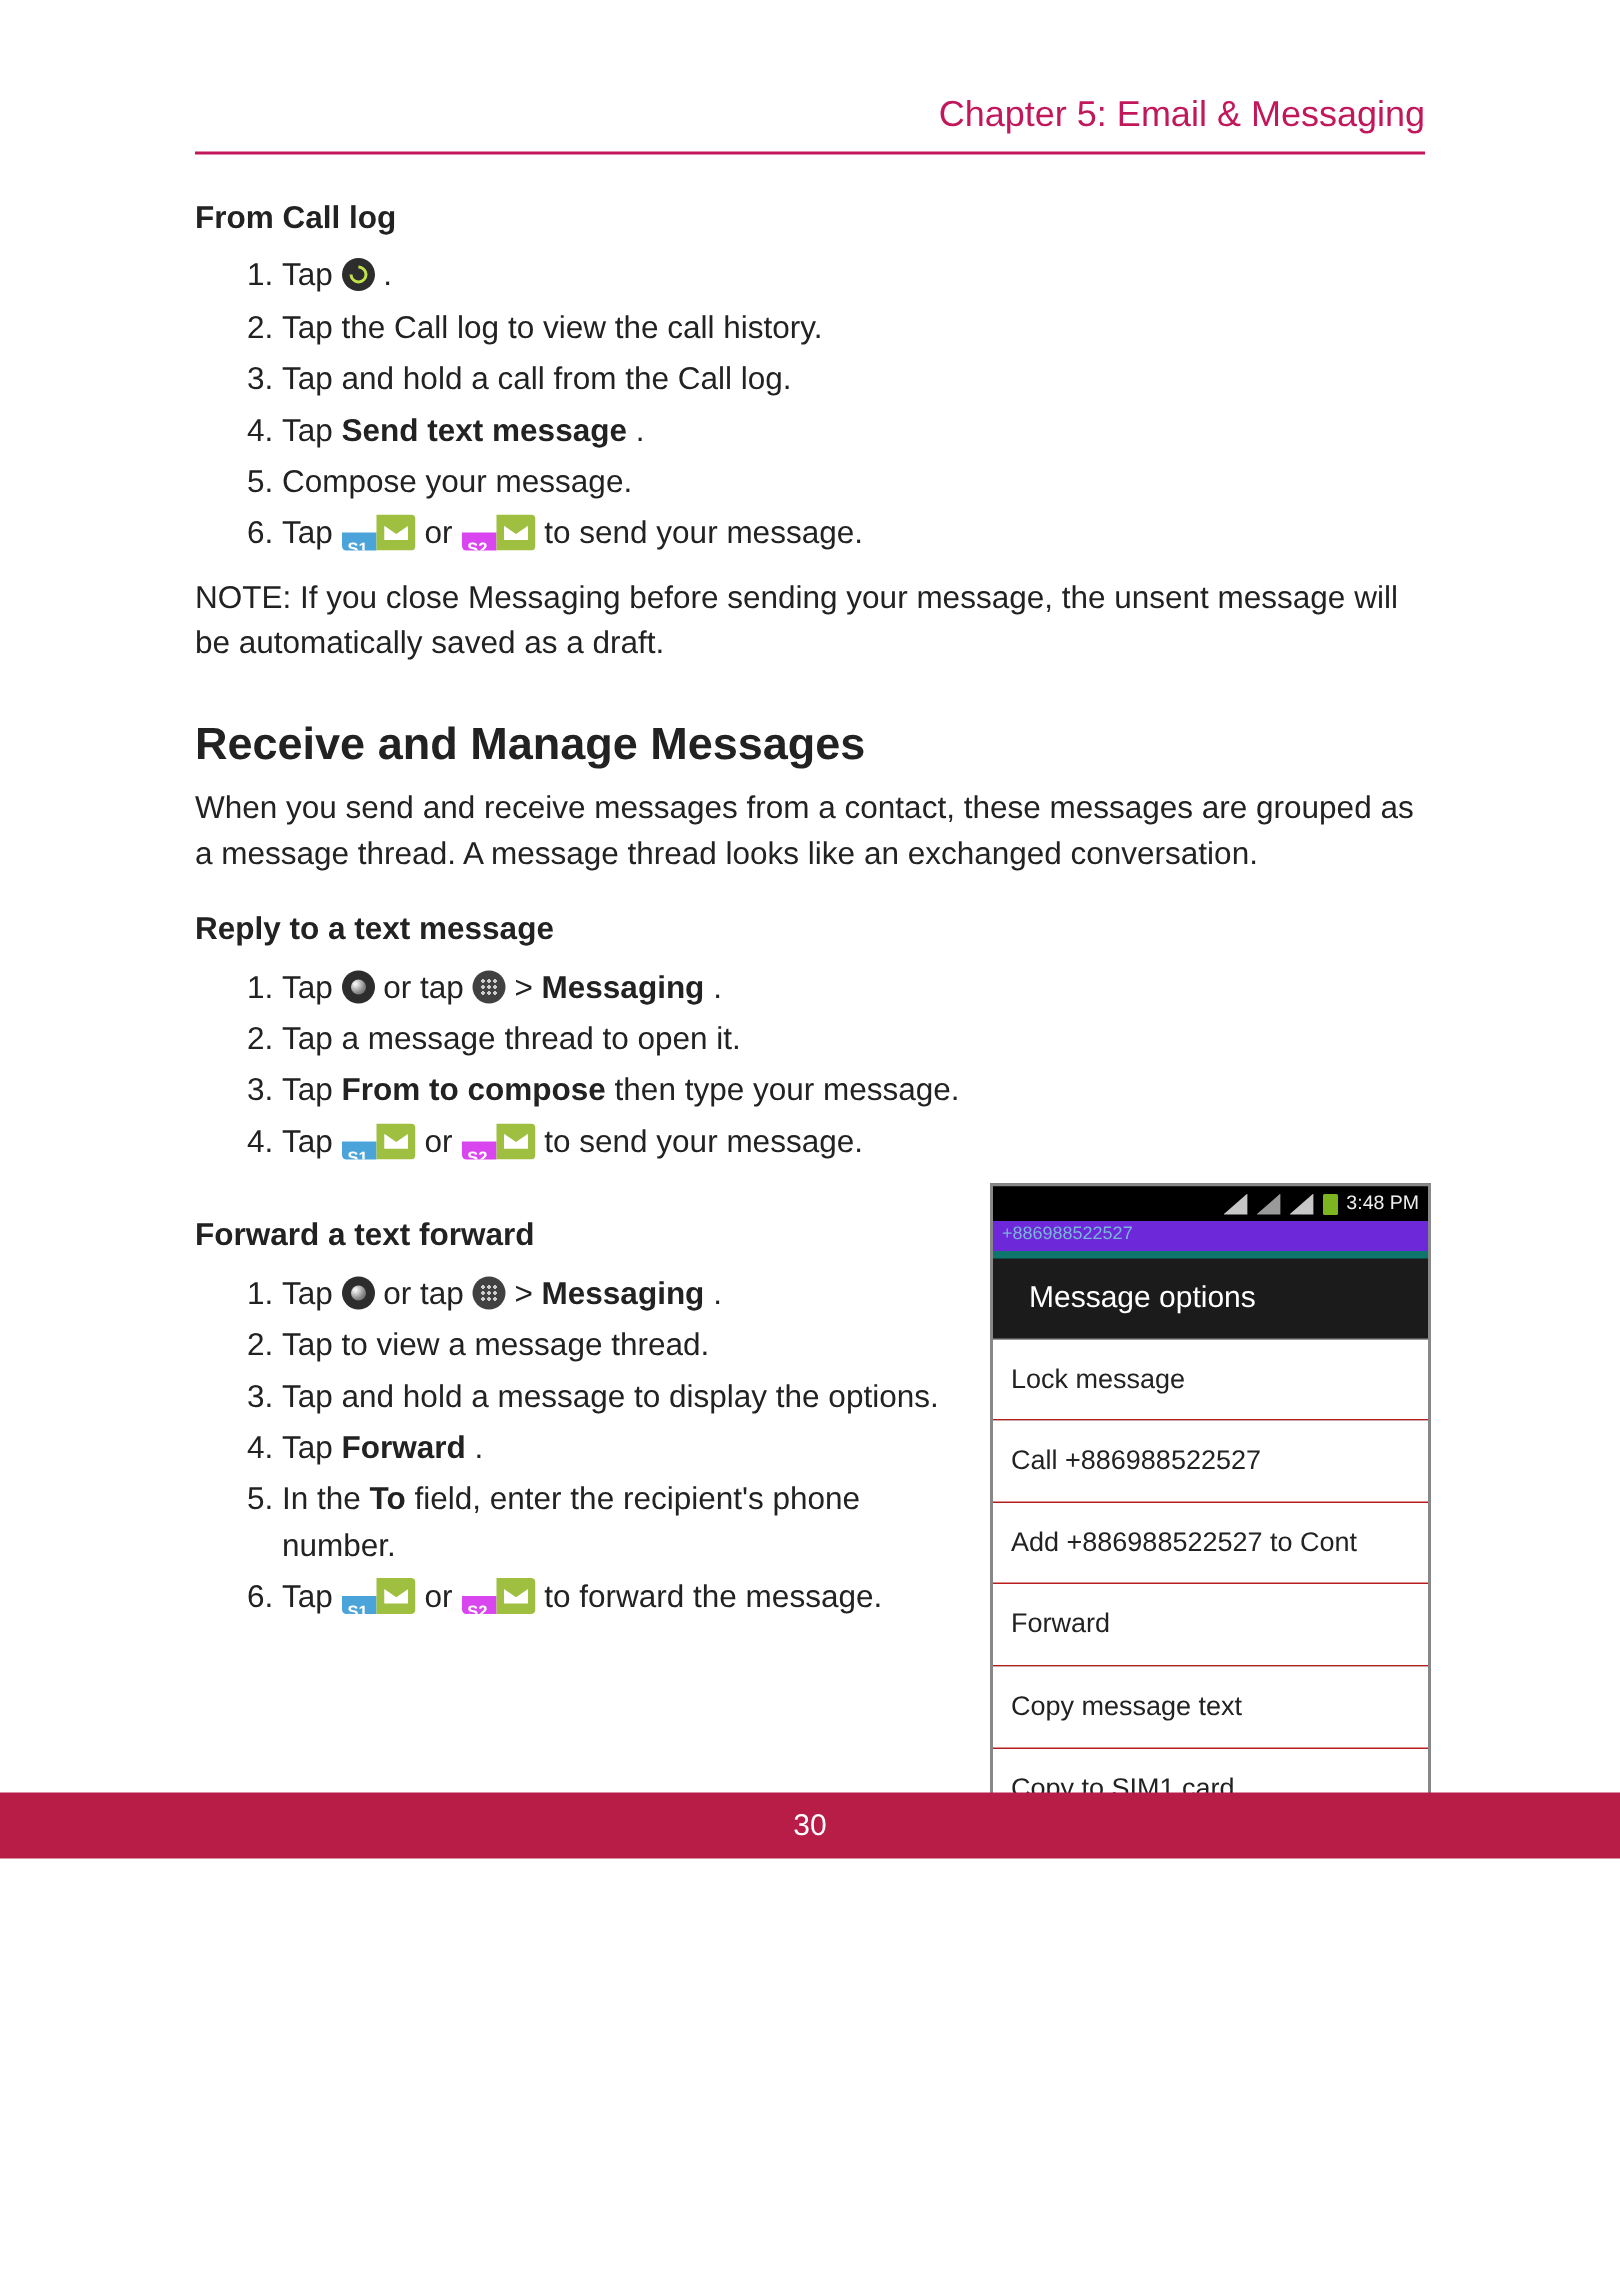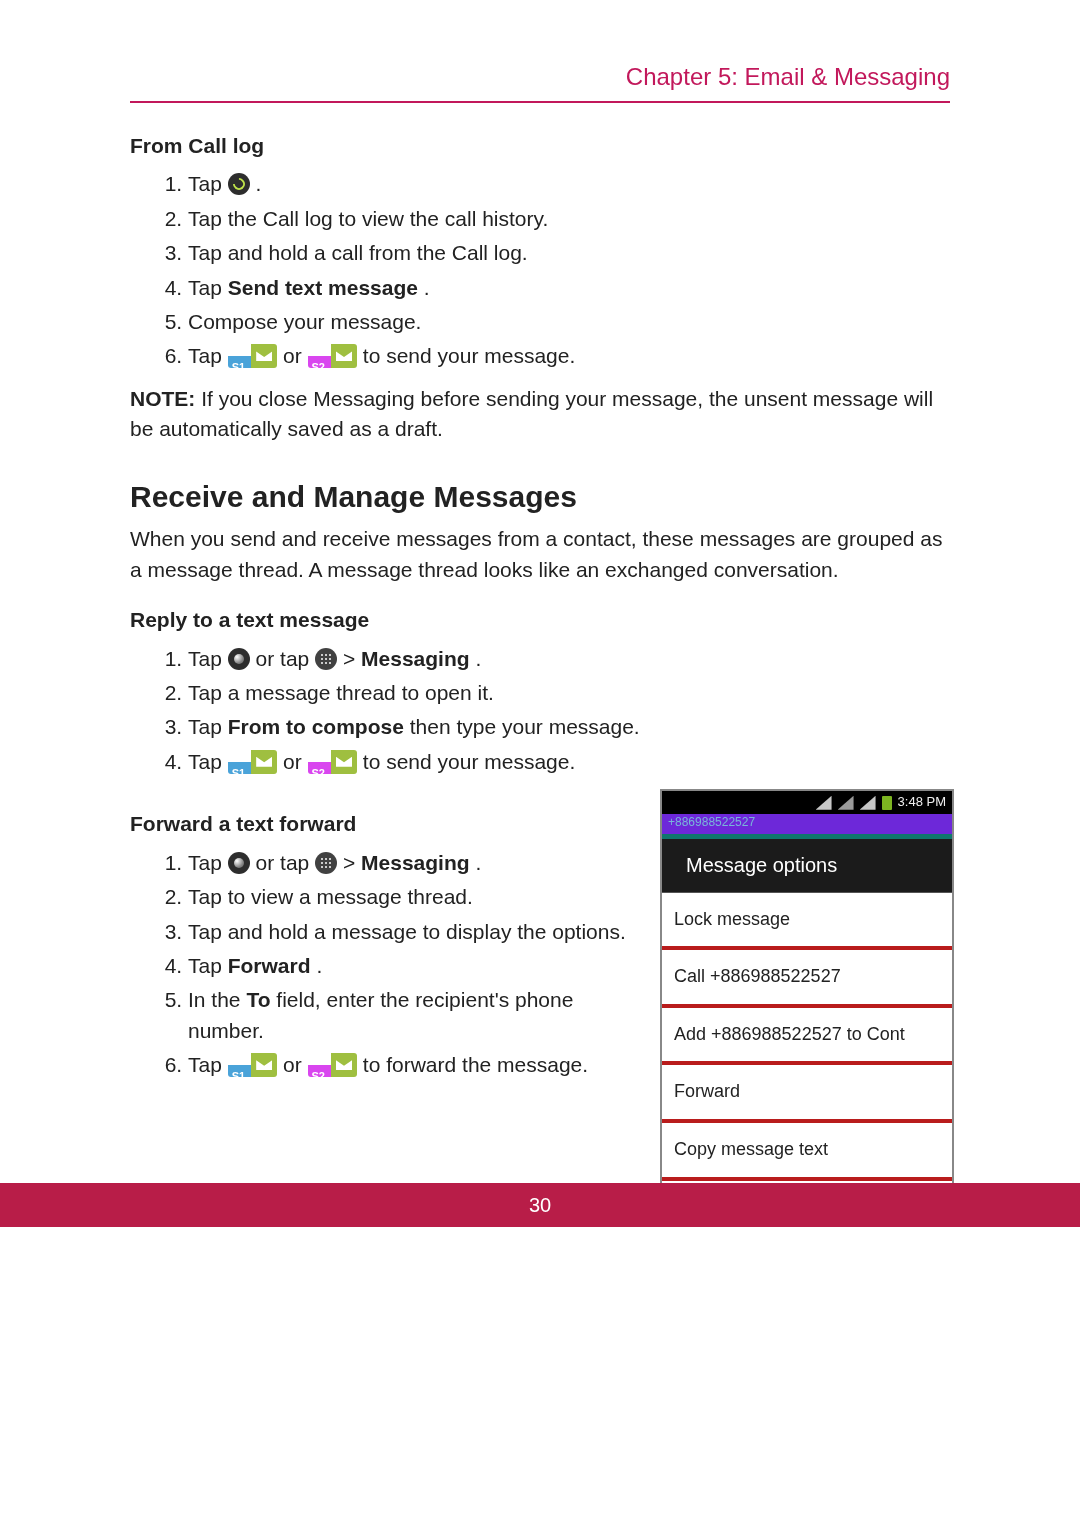--- a/index.html
+++ b/index.html
@@ -33,21 +33,21 @@
   ol.steps {
     margin: 0 0 12px 0;
     padding-left: 58px;
   }
   ol.steps > li {
     margin: 4px 0;
   }
   .note {
     margin: 10px 0 30px 0;
   }
-  .note-label { font-weight: bold; }
+  .note-label { font-weight: normal; }
   h2.section {
     font-size: 30px;
     font-weight: bold;
     margin: 30px 0 6px 0;
   }
   .para { margin: 0 0 18px 0; }
 
   
   .ico {
     display: inline-block;
@@ -177,36 +177,36 @@
     color: #fff;
     font-size: 20px;
     padding: 12px 24px;
     border-top: 5px solid #0f766e;
     border-bottom: 1px solid #555;
   }
   .option-item {
     background: #fff;
     color: #222;
     padding: 16px 12px;
-    border-bottom: 4px solid #b91c1c;
+    border-bottom: 1px solid #b91c1c;
     font-size: 18px;
     line-height: 1.2;
   }
   .option-item:last-child {
     padding-bottom: 6px;
     border-bottom: none;
     overflow: hidden;
     white-space: nowrap;
     height: 20px;
   }
 
   
   .footer {
     position: absolute;
-    left: 0; right: 0; bottom: 16px;
+    left: 0; right: 0; bottom: 4px;
     height: 44px;
     background: #b81d48;
     color: #fff;
     text-align: center;
     font-size: 20px;
     line-height: 44px;
   }
 </style>
 </head>
 <body>

